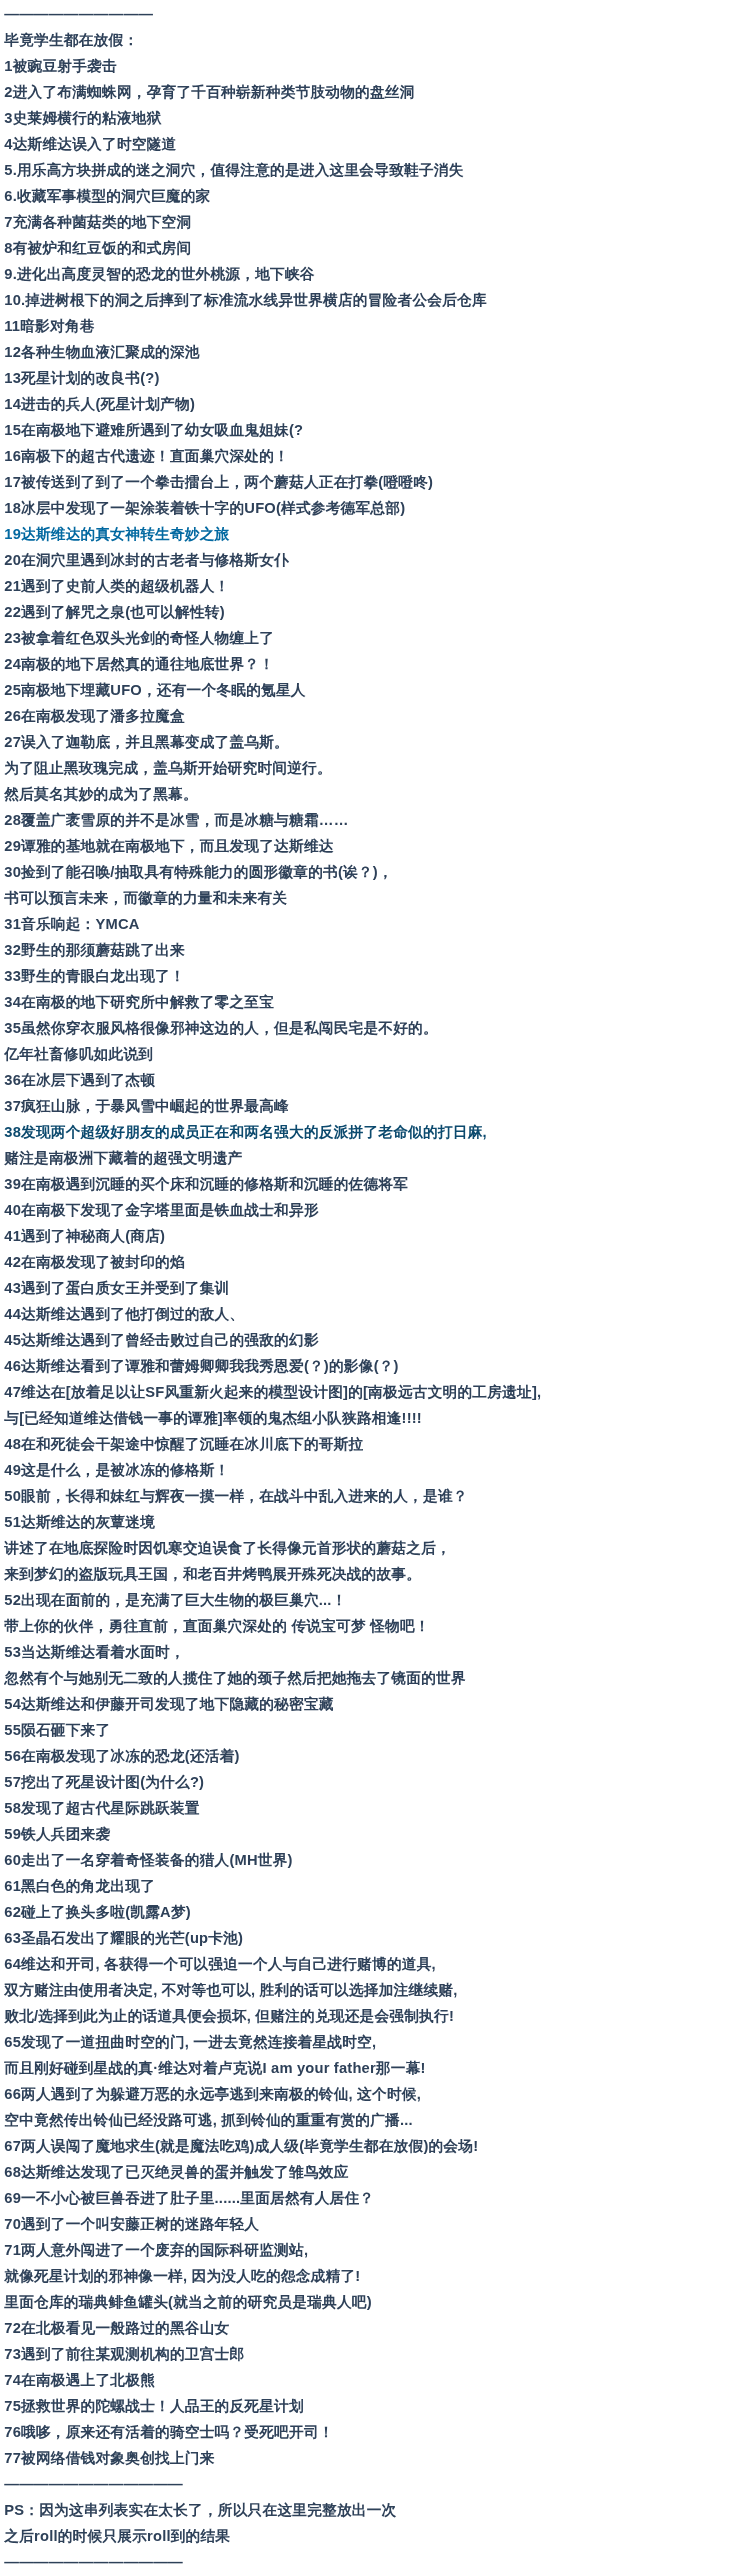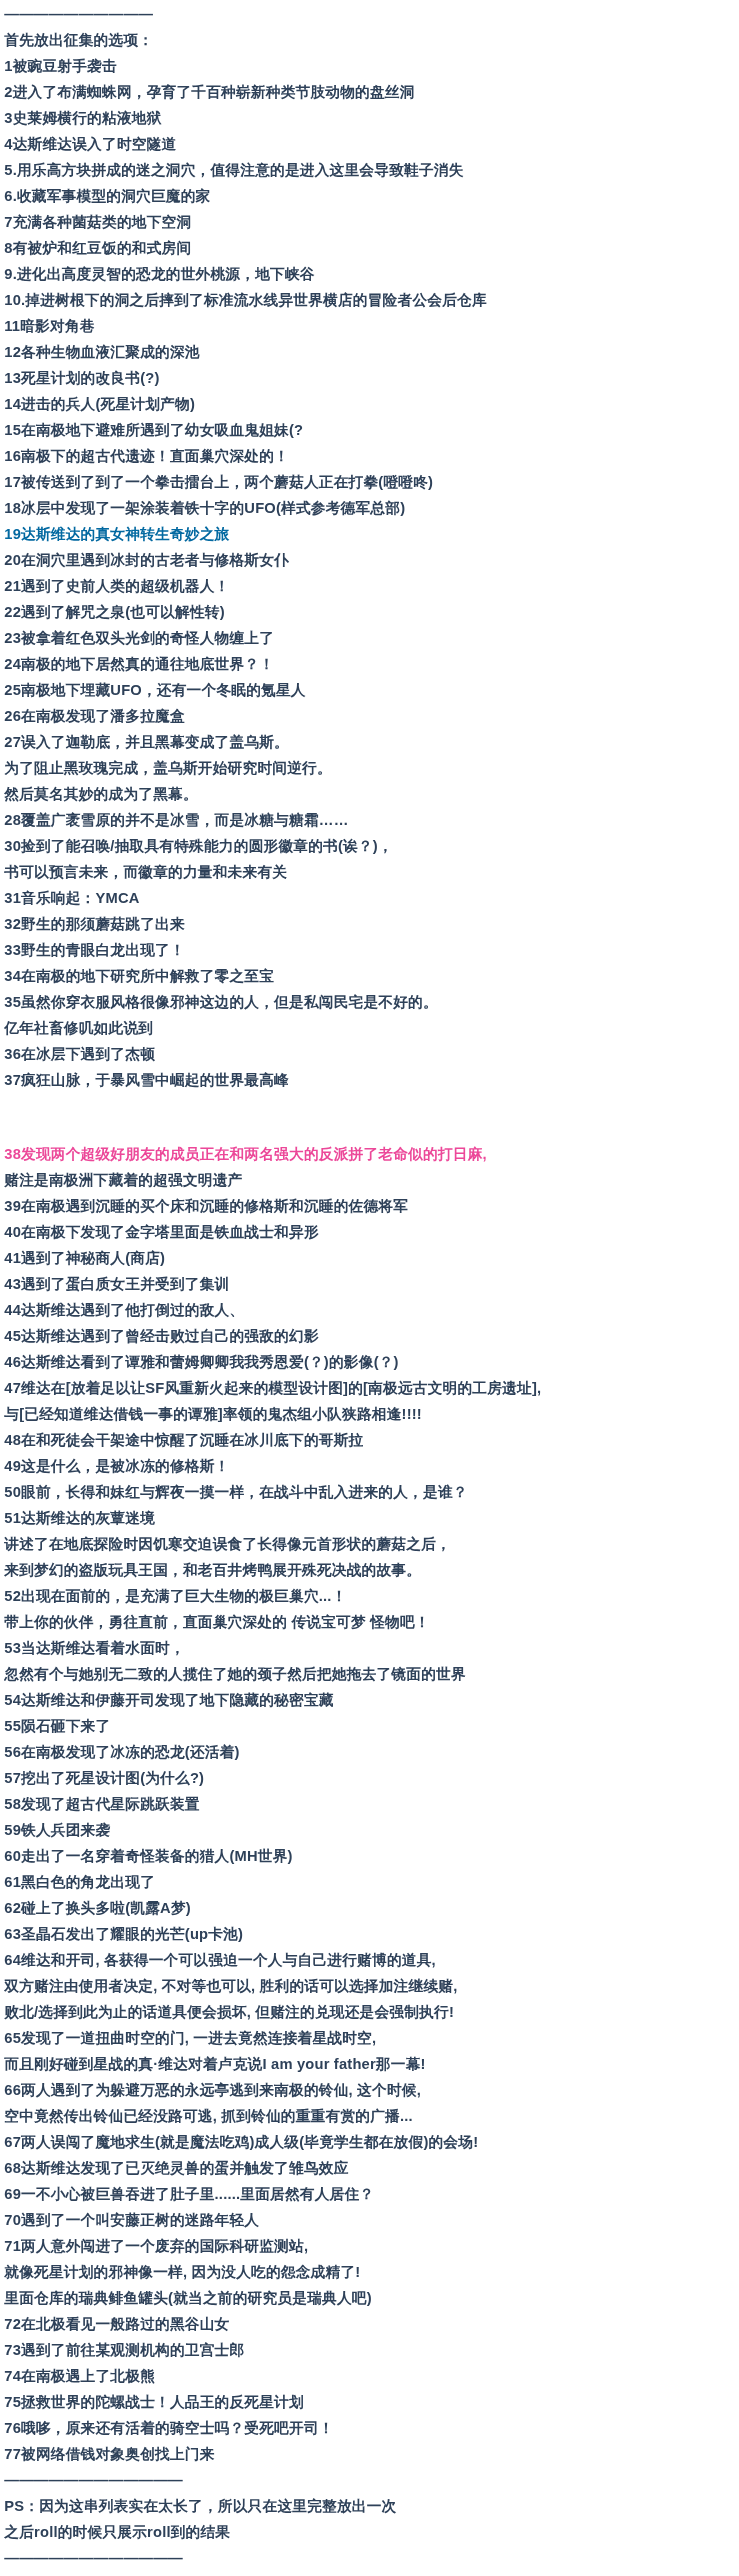--- a/index.html
+++ b/index.html
@@ -25,21 +25,21 @@
     overflow: hidden;
     letter-spacing: 0.2px;
   }
 </style>
 </head>
 <body style="background: rgb(255, 255, 255);">
 
 <div class="doc">
   <div id="lines">
       <div class="line" style="color: rgb(46, 65, 89);">——————————</div>
-      <div class="line" style="color: rgb(46, 65, 89);">首先放出征集的选项：</div>
+      <div class="line" style="color: rgb(46, 65, 89);">毕竟学生都在放假：</div>
       <div class="line" style="color: rgb(46, 65, 89);">1被豌豆射手袭击</div>
       <div class="line" style="color: rgb(46, 65, 89);">2进入了布满蜘蛛网，孕育了千百种崭新种类节肢动物的盘丝洞</div>
       <div class="line" style="color: rgb(46, 65, 89);">3史莱姆横行的粘液地狱</div>
       <div class="line" style="color: rgb(46, 65, 89);">4达斯维达误入了时空隧道</div>
       <div class="line" style="color: rgb(46, 65, 89);">5.用乐高方块拼成的迷之洞穴，值得注意的是进入这里会导致鞋子消失</div>
       <div class="line" style="color: rgb(46, 65, 89);">6.收藏军事模型的洞穴巨魔的家</div>
       <div class="line" style="color: rgb(46, 65, 89);">7充满各种菌菇类的地下空洞</div>
       <div class="line" style="color: rgb(46, 65, 89);">8有被炉和红豆饭的和式房间</div>
       <div class="line" style="color: rgb(46, 65, 89);">9.进化出高度灵智的恐龙的世外桃源，地下峡谷</div>
       <div class="line" style="color: rgb(46, 65, 89);">10.掉进树根下的洞之后摔到了标准流水线异世界横店的冒险者公会后仓库</div>
@@ -56,35 +56,37 @@
       <div class="line" style="color: rgb(46, 65, 89);">21遇到了史前人类的超级机器人！</div>
       <div class="line" style="color: rgb(46, 65, 89);">22遇到了解咒之泉(也可以解性转)</div>
       <div class="line" style="color: rgb(46, 65, 89);">23被拿着红色双头光剑的奇怪人物缠上了</div>
       <div class="line" style="color: rgb(46, 65, 89);">24南极的地下居然真的通往地底世界？！</div>
       <div class="line" style="color: rgb(46, 65, 89);">25南极地下埋藏UFO，还有一个冬眠的氪星人</div>
       <div class="line" style="color: rgb(46, 65, 89);">26在南极发现了潘多拉魔盒</div>
       <div class="line" style="color: rgb(46, 65, 89);">27误入了迦勒底，并且黑幕变成了盖乌斯。</div>
       <div class="line" style="color: rgb(46, 65, 89);">为了阻止黑玫瑰完成，盖乌斯开始研究时间逆行。</div>
       <div class="line" style="color: rgb(46, 65, 89);">然后莫名其妙的成为了黑幕。</div>
       <div class="line" style="color: rgb(46, 65, 89);">28覆盖广袤雪原的并不是冰雪，而是冰糖与糖霜……</div>
+      <div class="line" style="color: rgb(46, 65, 89);">29谭雅的基地就在南极地下，而且发现了达斯维达</div>
       <div class="line" style="color: rgb(46, 65, 89);">30捡到了能召唤/抽取具有特殊能力的圆形徽章的书(诶？)，</div>
       <div class="line" style="color: rgb(46, 65, 89);">书可以预言未来，而徽章的力量和未来有关</div>
       <div class="line" style="color: rgb(46, 65, 89);">31音乐响起：YMCA</div>
       <div class="line" style="color: rgb(46, 65, 89);">32野生的那须蘑菇跳了出来</div>
       <div class="line" style="color: rgb(46, 65, 89);">33野生的青眼白龙出现了！</div>
       <div class="line" style="color: rgb(46, 65, 89);">34在南极的地下研究所中解救了零之至宝</div>
       <div class="line" style="color: rgb(46, 65, 89);">35虽然你穿衣服风格很像邪神这边的人，但是私闯民宅是不好的。</div>
       <div class="line" style="color: rgb(46, 65, 89);">亿年社畜修叽如此说到</div>
       <div class="line" style="color: rgb(46, 65, 89);">36在冰层下遇到了杰顿</div>
       <div class="line" style="color: rgb(46, 65, 89);">37疯狂山脉，于暴风雪中崛起的世界最高峰</div>
-      <div class="line" style="color: #ec4899; margin-top: 48px;">38发现两个超级好朋友的成员正在和两名强大的反派拼了老命似的打日麻,</div>
+      <div class="line" style="color: #0c4a6e;">38发现两个超级好朋友的成员正在和两名强大的反派拼了老命似的打日麻,</div>
       <div class="line" style="color: rgb(46, 65, 89);">赌注是南极洲下藏着的超强文明遗产</div>
       <div class="line" style="color: rgb(46, 65, 89);">39在南极遇到沉睡的买个床和沉睡的修格斯和沉睡的佐德将军</div>
       <div class="line" style="color: rgb(46, 65, 89);">40在南极下发现了金字塔里面是铁血战士和异形</div>
       <div class="line" style="color: rgb(46, 65, 89);">41遇到了神秘商人(商店)</div>
+      <div class="line" style="color: rgb(46, 65, 89);">42在南极发现了被封印的焰</div>
       <div class="line" style="color: rgb(46, 65, 89);">43遇到了蛋白质女王并受到了集训</div>
       <div class="line" style="color: rgb(46, 65, 89);">44达斯维达遇到了他打倒过的敌人、</div>
       <div class="line" style="color: rgb(46, 65, 89);">45达斯维达遇到了曾经击败过自己的强敌的幻影</div>
       <div class="line" style="color: rgb(46, 65, 89);">46达斯维达看到了谭雅和蕾姆卿卿我我秀恩爱(？)的影像(？)</div>
       <div class="line" style="color: rgb(46, 65, 89);">47维达在[放着足以让SF风重新火起来的模型设计图]的[南极远古文明的工房遗址],</div>
       <div class="line" style="color: rgb(46, 65, 89);">与[已经知道维达借钱一事的谭雅]率领的鬼杰组小队狭路相逢!!!!</div>
       <div class="line" style="color: rgb(46, 65, 89);">48在和死徒会干架途中惊醒了沉睡在冰川底下的哥斯拉</div>
       <div class="line" style="color: rgb(46, 65, 89);">49这是什么，是被冰冻的修格斯！</div>
       <div class="line" style="color: rgb(46, 65, 89);">50眼前，长得和妹红与辉夜一摸一样，在战斗中乱入进来的人，是谁？</div>
       <div class="line" style="color: rgb(46, 65, 89);">51达斯维达的灰蕈迷境</div>

